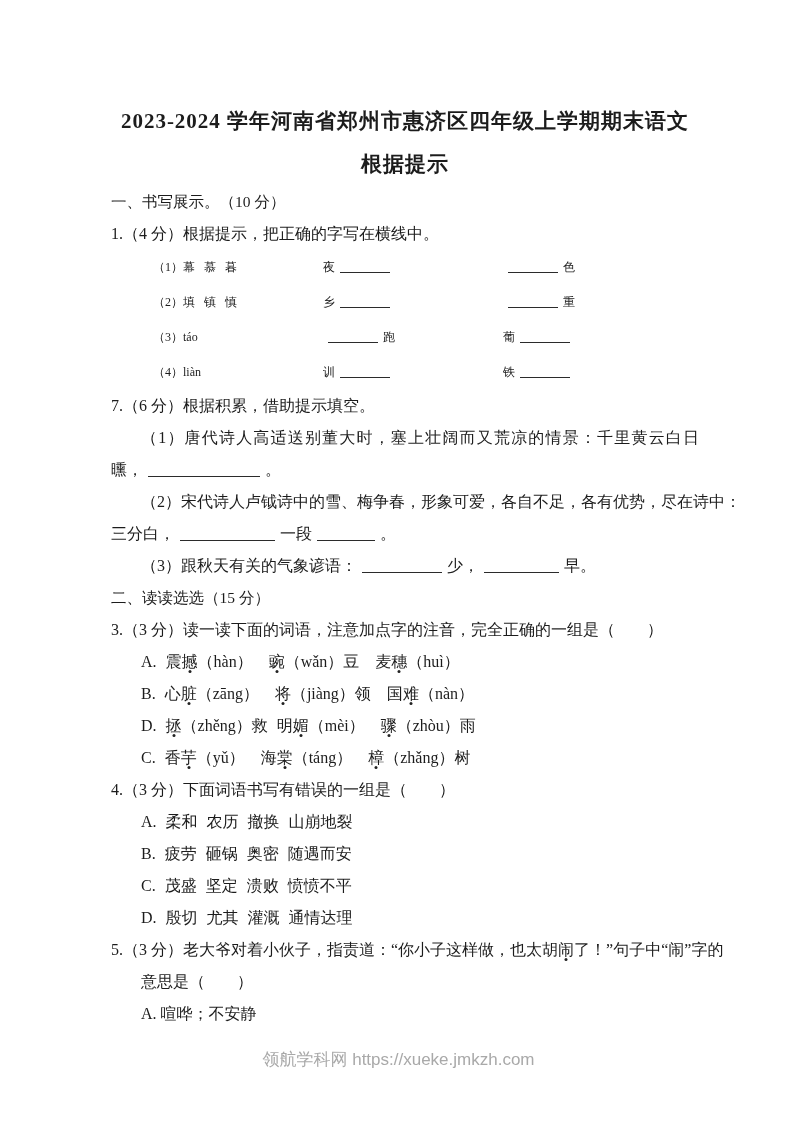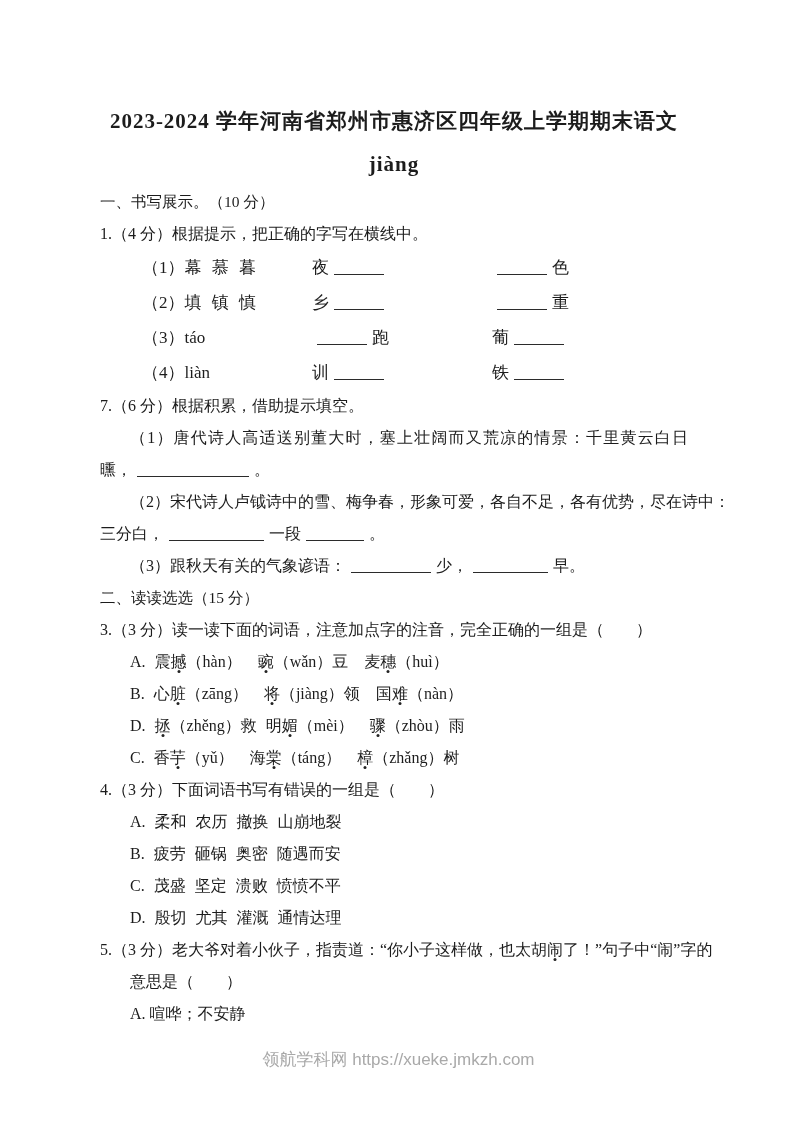--- a/index.html
+++ b/index.html
@@ -10,21 +10,21 @@
     color: #1c1c1c;
   }
   .page {
     position: relative;
     width: 793px; height: 1122px;
     background: #ffffff;
     overflow: hidden;
   }
   .content {
     position: absolute;
-    left: 100px; top: 96px;
+    left: 111px; top: 96px;
     width: 588px;
   }
   .title { margin-top: 4px; }
   .title div {
     font-weight: bold;
     font-size: 21px;
     line-height: 43px;
     text-align: center;
     letter-spacing: 1px;
   }
@@ -39,21 +39,21 @@
     white-space: nowrap;
   }
   .ind30 { padding-left: 30px; }
   .justify-last {
     white-space: normal;
     text-align: justify;
     text-align-last: justify;
   }
   .wordsp { word-spacing: 5px; }
   .q1-row {
-    font-size: 17px;
+    font-size: 12px;
     line-height: 35px;
     height: 35px;
     padding-left: 42px;
     word-spacing: 6px;
     white-space: nowrap;
   }
   .q1-label { display: inline-block; width: 170px; }
   .q1-col2 { display: inline-block; width: 180px; }
   .q1-col3 { display: inline-block; }
   .blank {
@@ -91,21 +91,21 @@
   }
 </style>
 </head>
 <body>
 
 <div class="page">
   <div class="content">
 
     <div class="title">
       <div>2023-2024 学年河南省郑州市惠济区四年级上学期期末语文</div>
-      <div>jiàng</div>
+      <div>根据提示</div>
     </div>
 
     <div class="section-heading">一、书写展示。（10 分）</div>
 
     <div class="body-line">1.（4 分）根据提示，把正确的字写在横线中。</div>
 
     <div class="q1-row"><span class="q1-label">（1）幕 慕 暮</span><span class="q1-col2"><span>夜</span><span class="blank w50"></span><span></span></span><span class="q1-col3"><span></span><span class="blank w50"></span><span>色</span></span></div>
 
     <div class="q1-row"><span class="q1-label">（2）填 镇 慎</span><span class="q1-col2"><span>乡</span><span class="blank w50"></span><span></span></span><span class="q1-col3"><span></span><span class="blank w50"></span><span>重</span></span></div>
 

